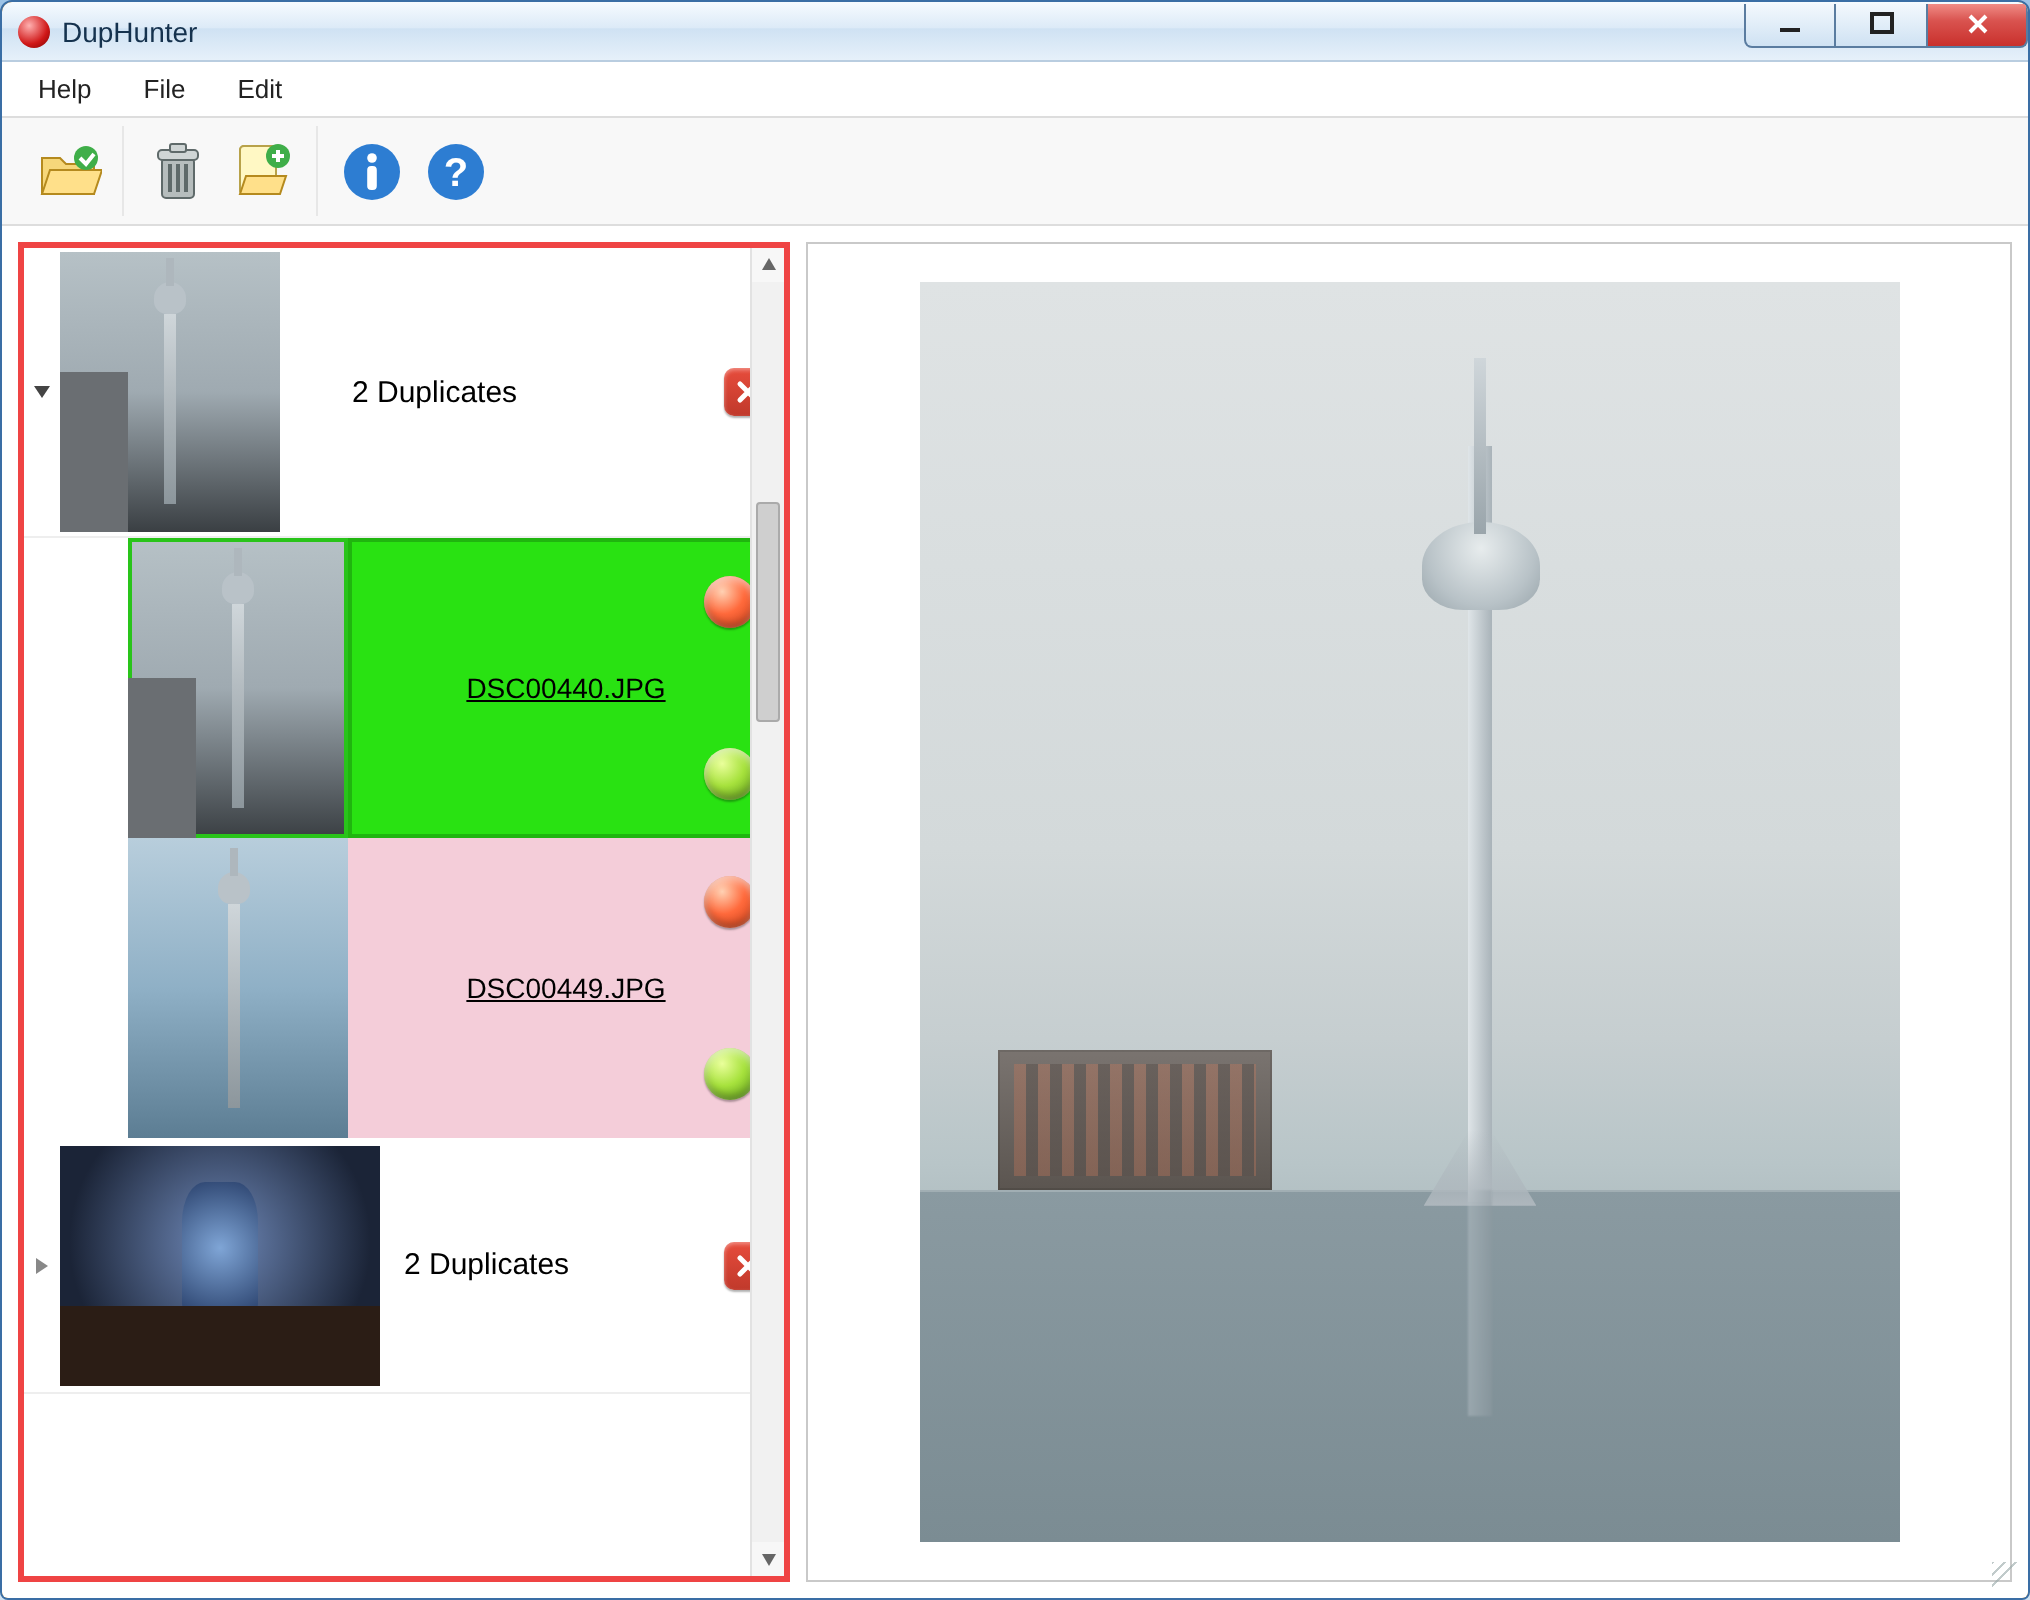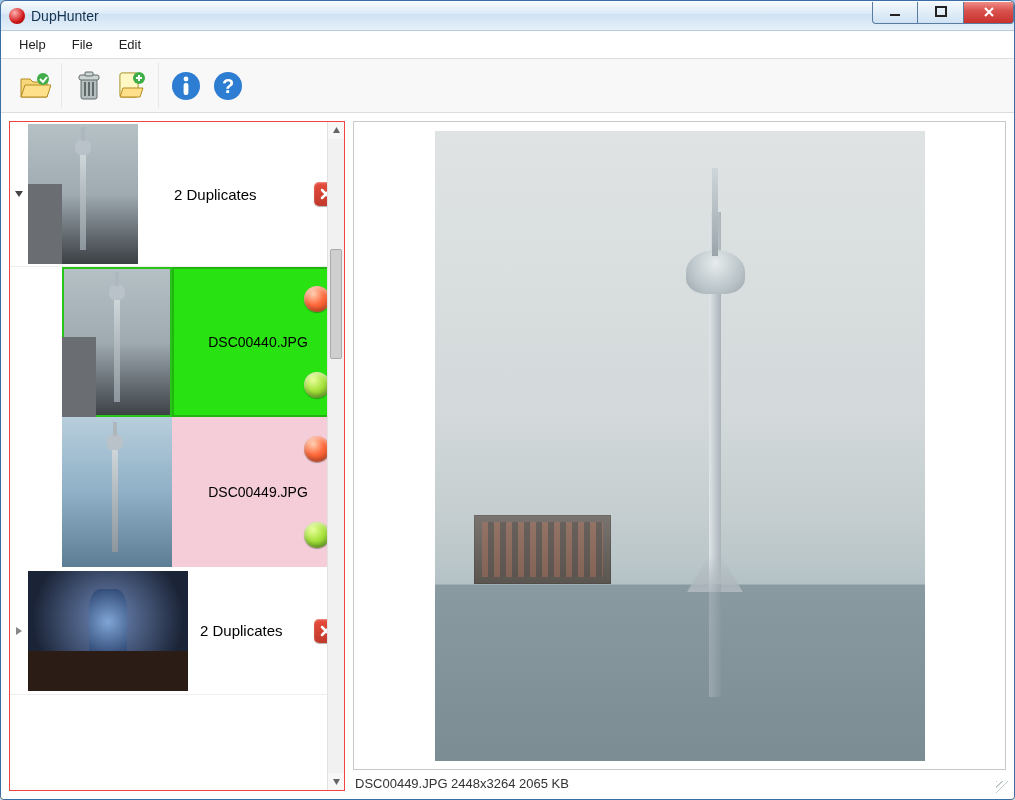--- a/index.html
+++ b/index.html
@@ -63,22 +63,22 @@
   .toolgroup { display:flex; align-items:center; height:100%; padding:0 6px; border-right:1px solid #e7e7e7; }
   .toolbtn { width:42px; height:42px; display:flex; align-items:center; justify-content:center; cursor:default; }
 
   
   .main {
     flex:1; display:flex; padding: 8px; gap:8px;
     background:#fff;
     min-height:0;
   }
   .leftpane {
-    width: 336px;
-    border:1px solid #ef4444;
+    width: 386px;
+    border:3px solid #ef4444;
     display:flex; flex-direction:column;
     position:relative;
     background:#fff;
   }
   .tree { flex:1; overflow:hidden; position:relative; }
 
   .group {
     display:flex; align-items:center;
     padding: 0 6px 0 2px;
     min-height:140px;
@@ -129,20 +129,21 @@
   .dupe .thumb {
     width:110px; height:150px;
     position:relative; overflow:hidden;
     background: linear-gradient(to bottom, #b6c1c6 0%, #9faab1 50%, #3a3f43 100%);
   }
   .dupe.alt .thumb { background: linear-gradient(to bottom, #b8cedc 0%, #8fb0c6 50%, #5c7d93 100%); }
   .dupe .info {
     flex:1; display:flex; flex-direction:column; justify-content:space-around; align-items:center;
     position:relative; padding:6px;
     border:2px solid transparent;
+    text-decoration:underline;
   }
   .dupe.sel .thumb { outline:2px solid #29c41a; outline-offset:-2px; }
   .dupe.sel .info  { background:#29e212; border-color:#20b50f; }
   .dupe.alt .info  { background:#f4cdd9; }
   .dupe .fname { font-size:14px; }
   .dot {
     width:26px; height:26px; border-radius:50%;
     box-shadow: inset 0 2px 4px rgba(255,255,255,.6), inset 0 -2px 4px rgba(0,0,0,.3), 0 1px 1px rgba(0,0,0,.3);
   }
   .dot.red   { background: radial-gradient(circle at 35% 30%, #ffd1b3, #ff6a3c 45%, #c63a14); }
@@ -400,19 +401,18 @@
       <div class="preview">
         <div class="preview-inner">
           <div class="water"></div>
           <div class="building-big"></div>
           <div class="tower"></div>
           <div class="pod"></div>
           <div class="antenna"></div>
           <div class="tower-reflect"></div>
         </div>
       </div>
-      <div class="status">DSC00449.JPG 2448x3264 2065 KB</div>
     </div>
 
   </div>
 
   <div class="resize-grip"></div>
 </div>
 
 </body></html>

